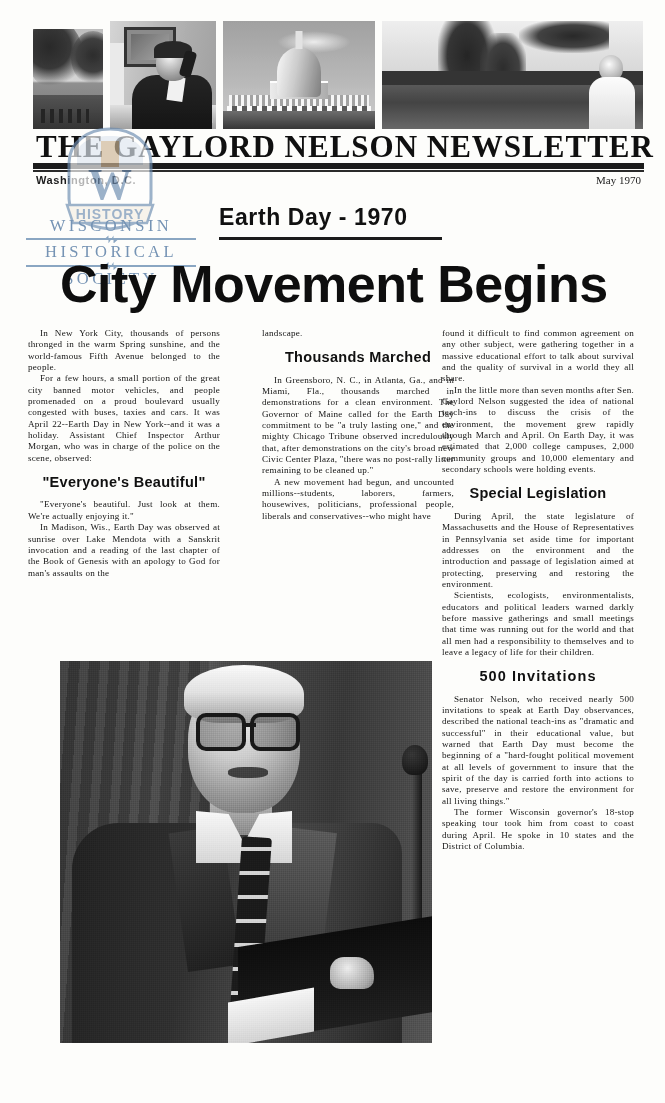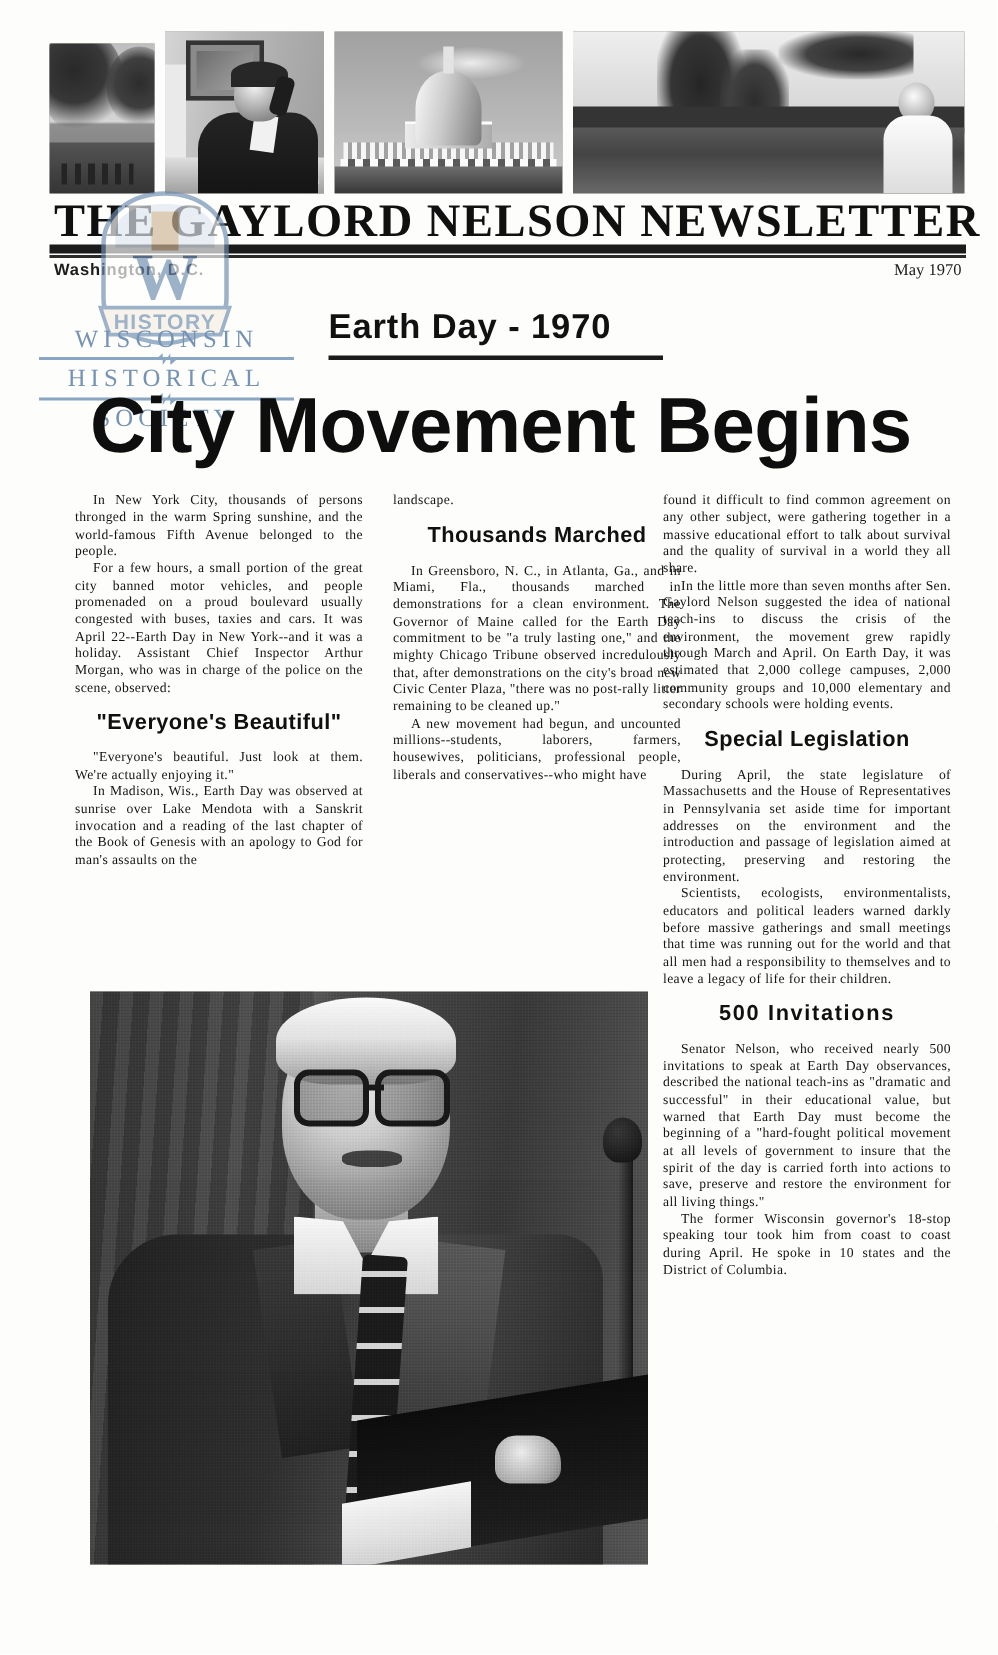--- a/index.html
+++ b/index.html
@@ -250,21 +250,21 @@
     font-family: "Liberation Serif", serif;
     font-size: 9.1px;
     line-height: 11.35px;
     text-align: justify;
     color: #131313;
     letter-spacing: 0.25px;
   }
   .col p { margin: 0; text-indent: 12px; }
   .col p.noindent { text-indent: 0; }
 
-  .col1 { left: 50px;  width: 192px; }
+  .col1 { left: 28px;  width: 192px; }
   .col2 { left: 238px; width: 192px; margin-left: 24px; }
   .col3 { left: 442px; width: 192px; }
 
   .subhead {
     font-family: "Liberation Sans", sans-serif;
     font-weight: bold;
     font-size: 14.5px;
     letter-spacing: 0.3px;
     text-align: center;
     text-indent: 0;

